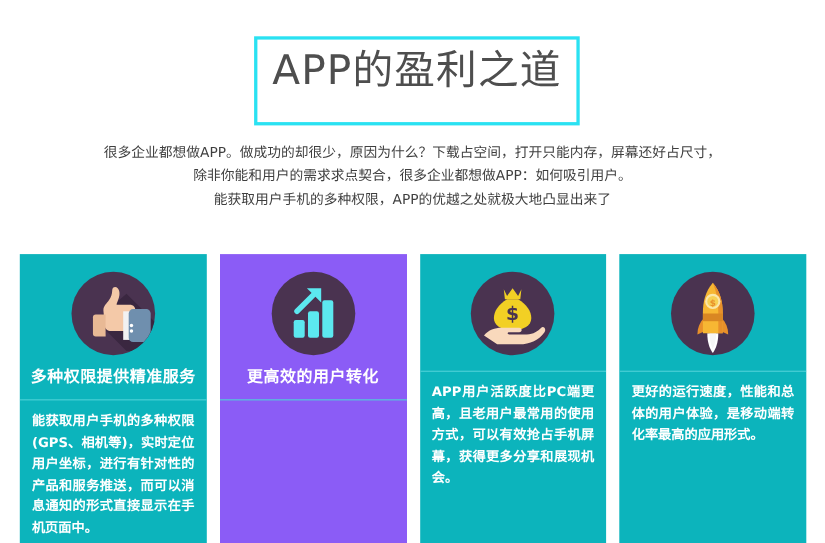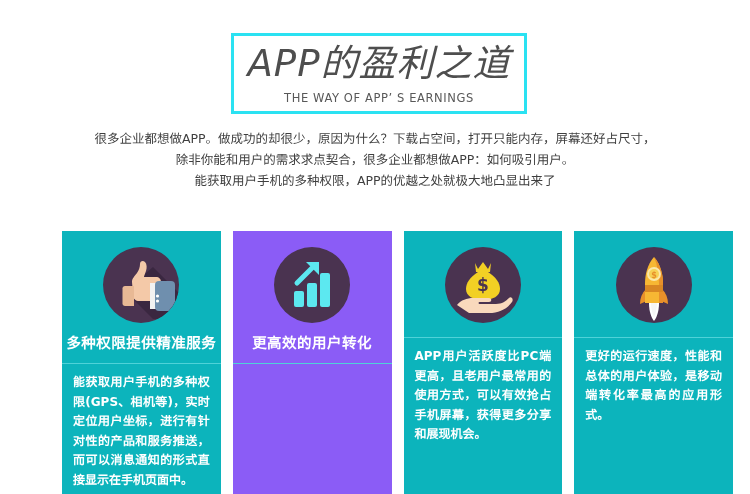--- a/index.html
+++ b/index.html
@@ -32,21 +32,20 @@
     justify-content: flex-start;
   }
   .title-main {
     font-size: 37px;
     line-height: 46px;
     color: #4e4e4e;
     font-weight: 400;
     letter-spacing: 1px;
     margin-top: 5px;
     white-space: nowrap;
-    font-style: italic;
   }
   .title-sub {
     font-size: 11.5px;
     line-height: 16px;
     color: #585858;
     letter-spacing: 0.6px;
     margin-top: 3px;
     white-space: nowrap;
   }
 
@@ -127,32 +126,31 @@
     font-weight: bold;
   }
 
   svg.ic { display: block; }
 </style>
 </head>
 <body>
 
 <div class="title-wrap" style="border-color: rgb(42, 226, 242);">
   <div class="title-main">APP的盈利之道</div>
-  <div class="title-sub">THE WAY OF APP’ S EARNINGS</div>
 </div>
 
 <div class="intro">
   <div class="intro-line">很多企业都想做APP。做成功的却很少，原因为什么？下载占空间，打开只能内存，屏幕还好占尺寸，</div>
   <div class="intro-line">除非你能和用户的需求求点契合，很多企业都想做APP：如何吸引用户。</div>
   <div class="intro-line">能获取用户手机的多种权限，APP的优越之处就极大地凸显出来了</div>
 </div>
 
 <div class="cards">
 
-  <div class="card" style="background: rgb(12, 180, 188); margin-left: 44px;">
+  <div class="card" style="background: rgb(12, 180, 188);">
     <div class="icon-holder">
       <div class="icon-circle" style="background: rgb(74, 51, 80);">
         <svg class="ic" width="76" height="76" viewBox="0 0 76 76">
 
           <path d="M22 44 L50 72 L76 72 L76 46 L50 20 Z" fill="#3a2740"></path>
 
           <path d="M29 35 c0-4 3-6 5-9 c2-3 3-6 3-9 c0-3 3-4 5-2 c2 2 2 6 1 9 c-1 3-2 5-2 6 l12 0 c3 0 5 2 5 5 l0 14 c0 3-2 5-5 5 l-17 0 c-3 0-6-2-6-6 Z" fill="#f4c9a8"></path>
           <path d="M22 39 l9 0 l0 20 l-9 0 c-1.5 0-2.5-1-2.5-2.5 l0-15 c0-1.5 1-2.5 2.5-2.5 Z" fill="#e8b995"></path>
 
           <rect x="47" y="36" width="6" height="26" fill="#f2f2f2"></rect>

